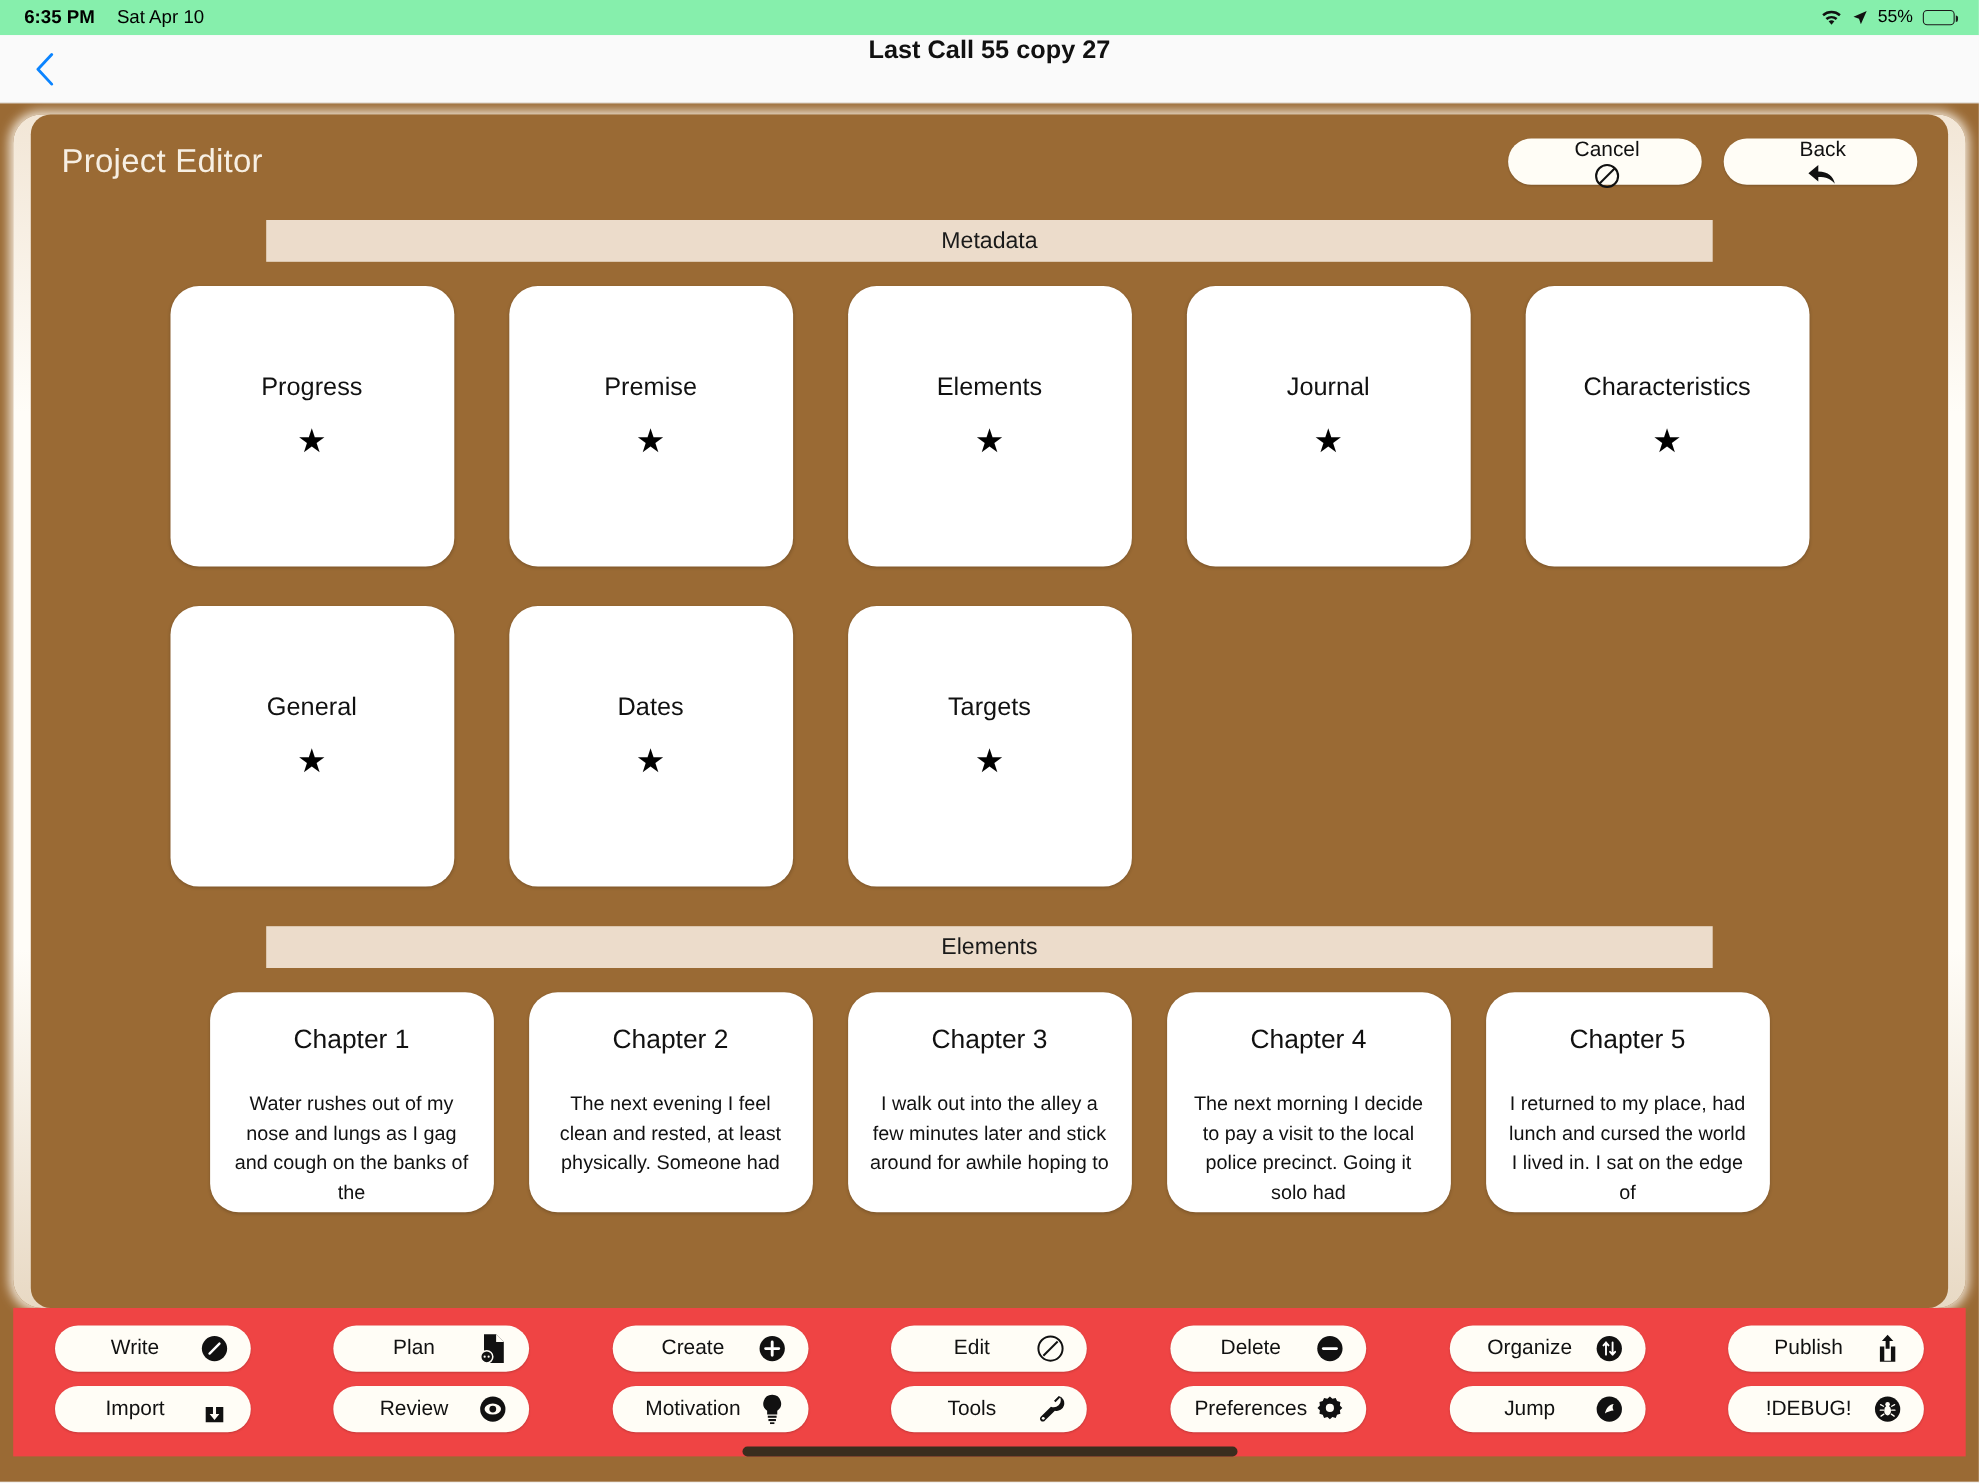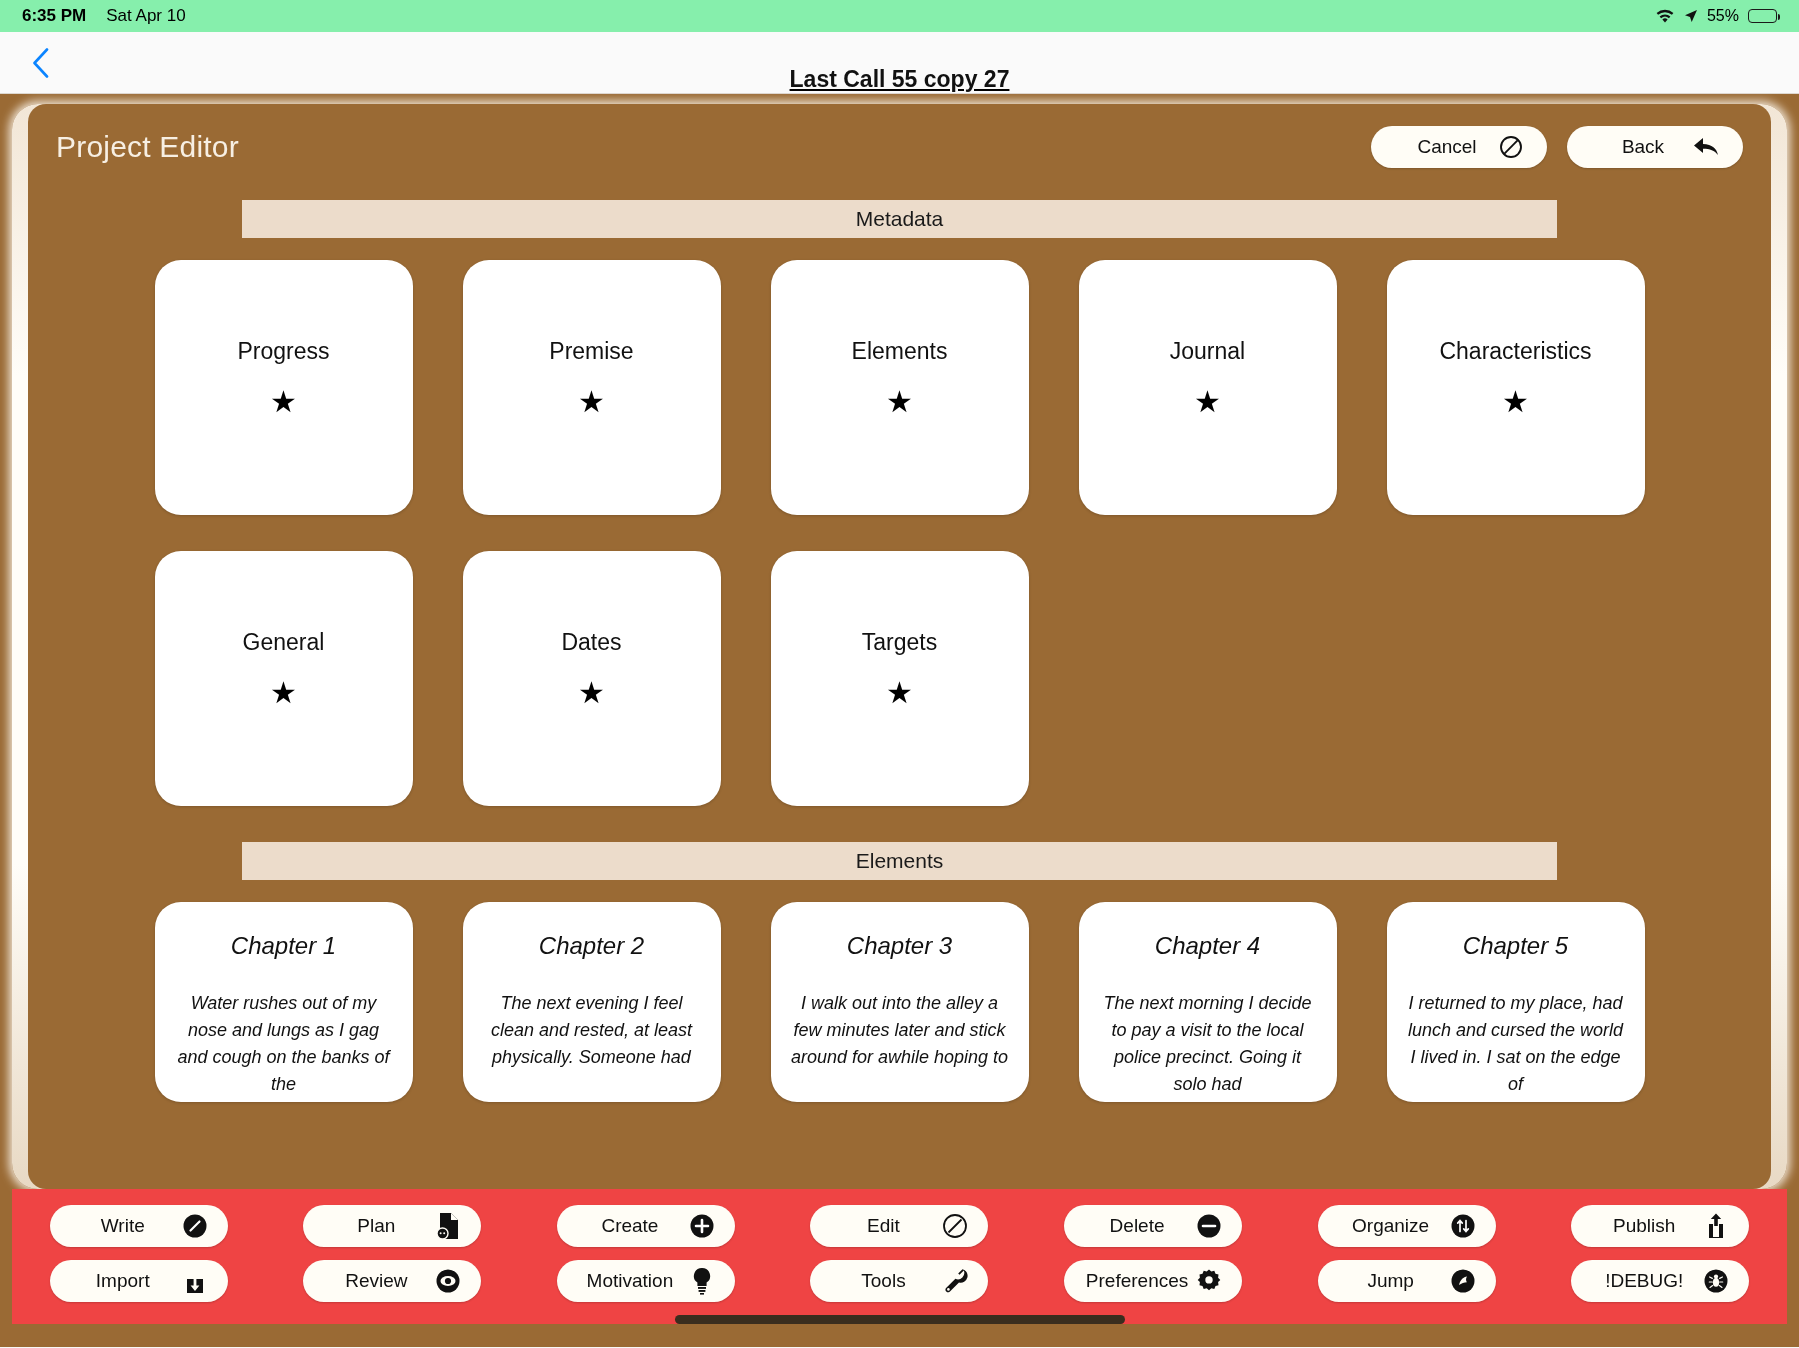--- a/index.html
+++ b/index.html
@@ -30,23 +30,22 @@
   .battery::after {
     content: ""; position: absolute; right: -4.2px; top: 4px;
     width: 2.4px; height: 6px; background: #1a1a1a; border-radius: 0 2px 2px 0;
   }
   .battery-fill { height: 100%; background: #1a1a1a; border-radius: 1.5px; }
 
   
   .navbar {
     height: 62px; position: relative;
     background: #fafafa;
-    display: flex; align-items: flex-end;
+    display: flex; align-items: flex-start;
     border-bottom: 1px solid #ddd7cf;
-    text-decoration: underline;
   }
   .nav-back {
     position: absolute; left: 20px; top: 50%; transform: translateY(-50%);
     width: 40px; height: 40px; display: flex; align-items: center; justify-content: center;
     cursor: pointer;
   }
   .nav-title {
     width: 100%; text-align: center;
     font-size: 23px; font-weight: 700; color: #111;
   }
@@ -87,20 +86,21 @@
   .head-actions { margin-left: auto; display: flex; gap: 20px; }
   .pill {
     background: #fffdf6;
     border-radius: 40px;
     height: 42px; min-width: 176px;
     display: flex; align-items: center; justify-content: flex-start;
     padding: 0 22px 0 26px;
     font-size: 19px; color: #111;
     cursor: pointer;
     box-shadow: 0 1px 2px rgba(0,0,0,.18);
+    flex-direction: column;
   }
   .pill .lbl { flex: 1; text-align: center; }
   .pill .ico { display: flex; align-items: center; width: 28px; justify-content: center; }
 
   
   .content { padding: 22px 30px 0 30px; }
 
   .section-bar {
     margin: 0 auto 22px auto;
     width: 1315px;
@@ -126,23 +126,22 @@
     padding-top: 78px;
     cursor: pointer;
     box-shadow: 0 1px 3px rgba(0,0,0,.18);
   }
   .card-label { font-size: 23px; color: #111; }
   .card-star { font-size: 30px; color: #000; margin-top: 22px; line-height: 1; }
 
   .chapter-grid {
     display: grid;
     grid-template-columns: repeat(5, 258px);
-    gap: 0 50px;
+    gap: 0 32px;
     justify-content: center;
-    font-style: italic;
   }
   .chapter-card {
     background: #ffffff;
     border-radius: 26px;
     height: 200px;
     padding: 30px 18px 0 18px;
     text-align: center;
     cursor: pointer;
     overflow: hidden;
     box-shadow: 0 1px 3px rgba(0,0,0,.18);

